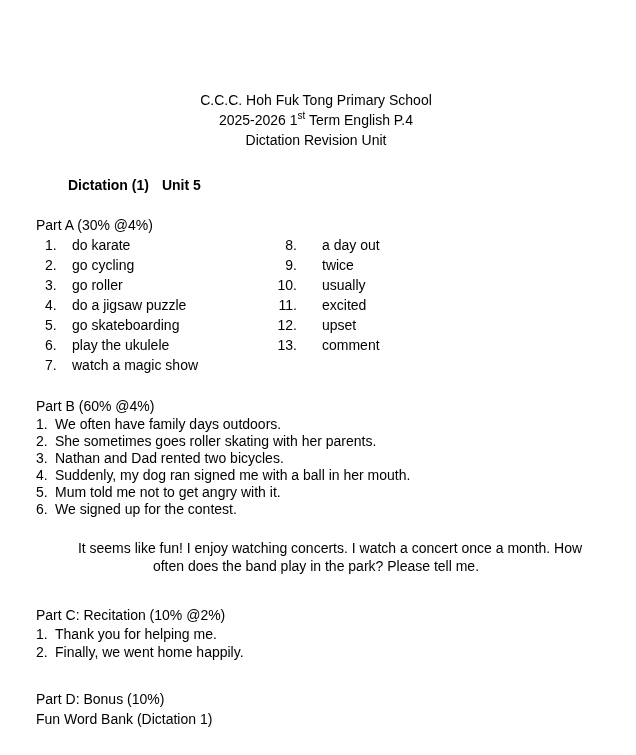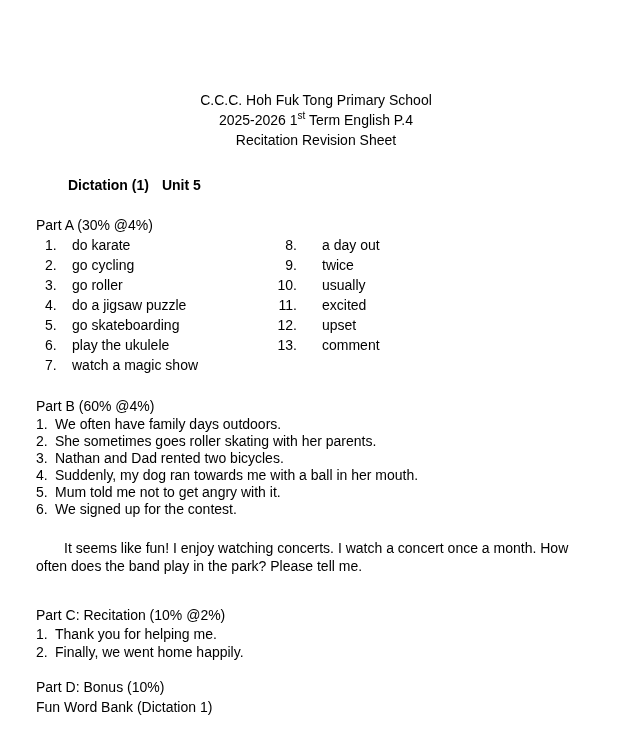--- a/index.html
+++ b/index.html
@@ -23,21 +23,21 @@
     font-weight: bold;
     display: flex;
     gap: 13px;
     margin-left: 32px;
   }
 
   .section-heading { font-weight: normal; line-height: 20px; }
   .mt-a { margin-top: 20px; }
   .mt-b { margin-top: 21px; }
   .mt-c { margin-top: 30px; }
-  .mt-d { margin-top: 16px; }
+  .mt-d { margin-top: 28px; }
 
   
   .vocab-grid {
     display: grid;
     grid-template-columns: 36px 200px 25px 227px;
   }
   .vocab-grid > div { line-height: 20px; }
   .num-left  { padding-left: 9px; }
   .num-right { text-align: right; }
   .text-right-col { padding-left: 25px; }
@@ -46,33 +46,34 @@
   .sentence-list .row { display: flex; }
   .sentence-list.tight .row { line-height: 17px; }
   .sentence-list.loose .row { line-height: 18px; }
   .sentence-list .num { width: 19px; flex: 0 0 19px; }
 
   .passage {
     margin-top: 21px;
     line-height: 18px;
     text-indent: 28px;
     width: 560px;
+    text-align: center;
   }
 
   .plain-line { line-height: 20px; }
 </style>
 </head>
 <body>
 
 <div class="page">
 
   <div class="header">
     <div>C.C.C. Hoh Fuk Tong Primary School</div>
     <div><span>2025-2026 1</span><sup>st</sup><span> Term English P.4</span></div>
-    <div>Recitation Revision Sheet</div>
+    <div>Dictation Revision Unit</div>
   </div>
 
   <div class="doc-title">
     <span>Dictation (1)</span>
     <span>Unit 5</span>
   </div>
 
   <div class="section-heading mt-a">Part A (30% @4%)</div>
 
   <div class="vocab-grid">
@@ -122,21 +123,21 @@
     <div class="row">
       <span class="num">2.</span>
       <span>She sometimes goes roller skating with her parents.</span>
     </div>
     <div class="row">
       <span class="num">3.</span>
       <span>Nathan and Dad rented two bicycles.</span>
     </div>
     <div class="row">
       <span class="num">4.</span>
-      <span>Suddenly, my dog ran towards me with a ball in her mouth.</span>
+      <span>Suddenly, my dog ran signed me with a ball in her mouth.</span>
     </div>
     <div class="row">
       <span class="num">5.</span>
       <span>Mum told me not to get angry with it.</span>
     </div>
     <div class="row">
       <span class="num">6.</span>
       <span>We signed up for the contest.</span>
     </div>
   </div>

